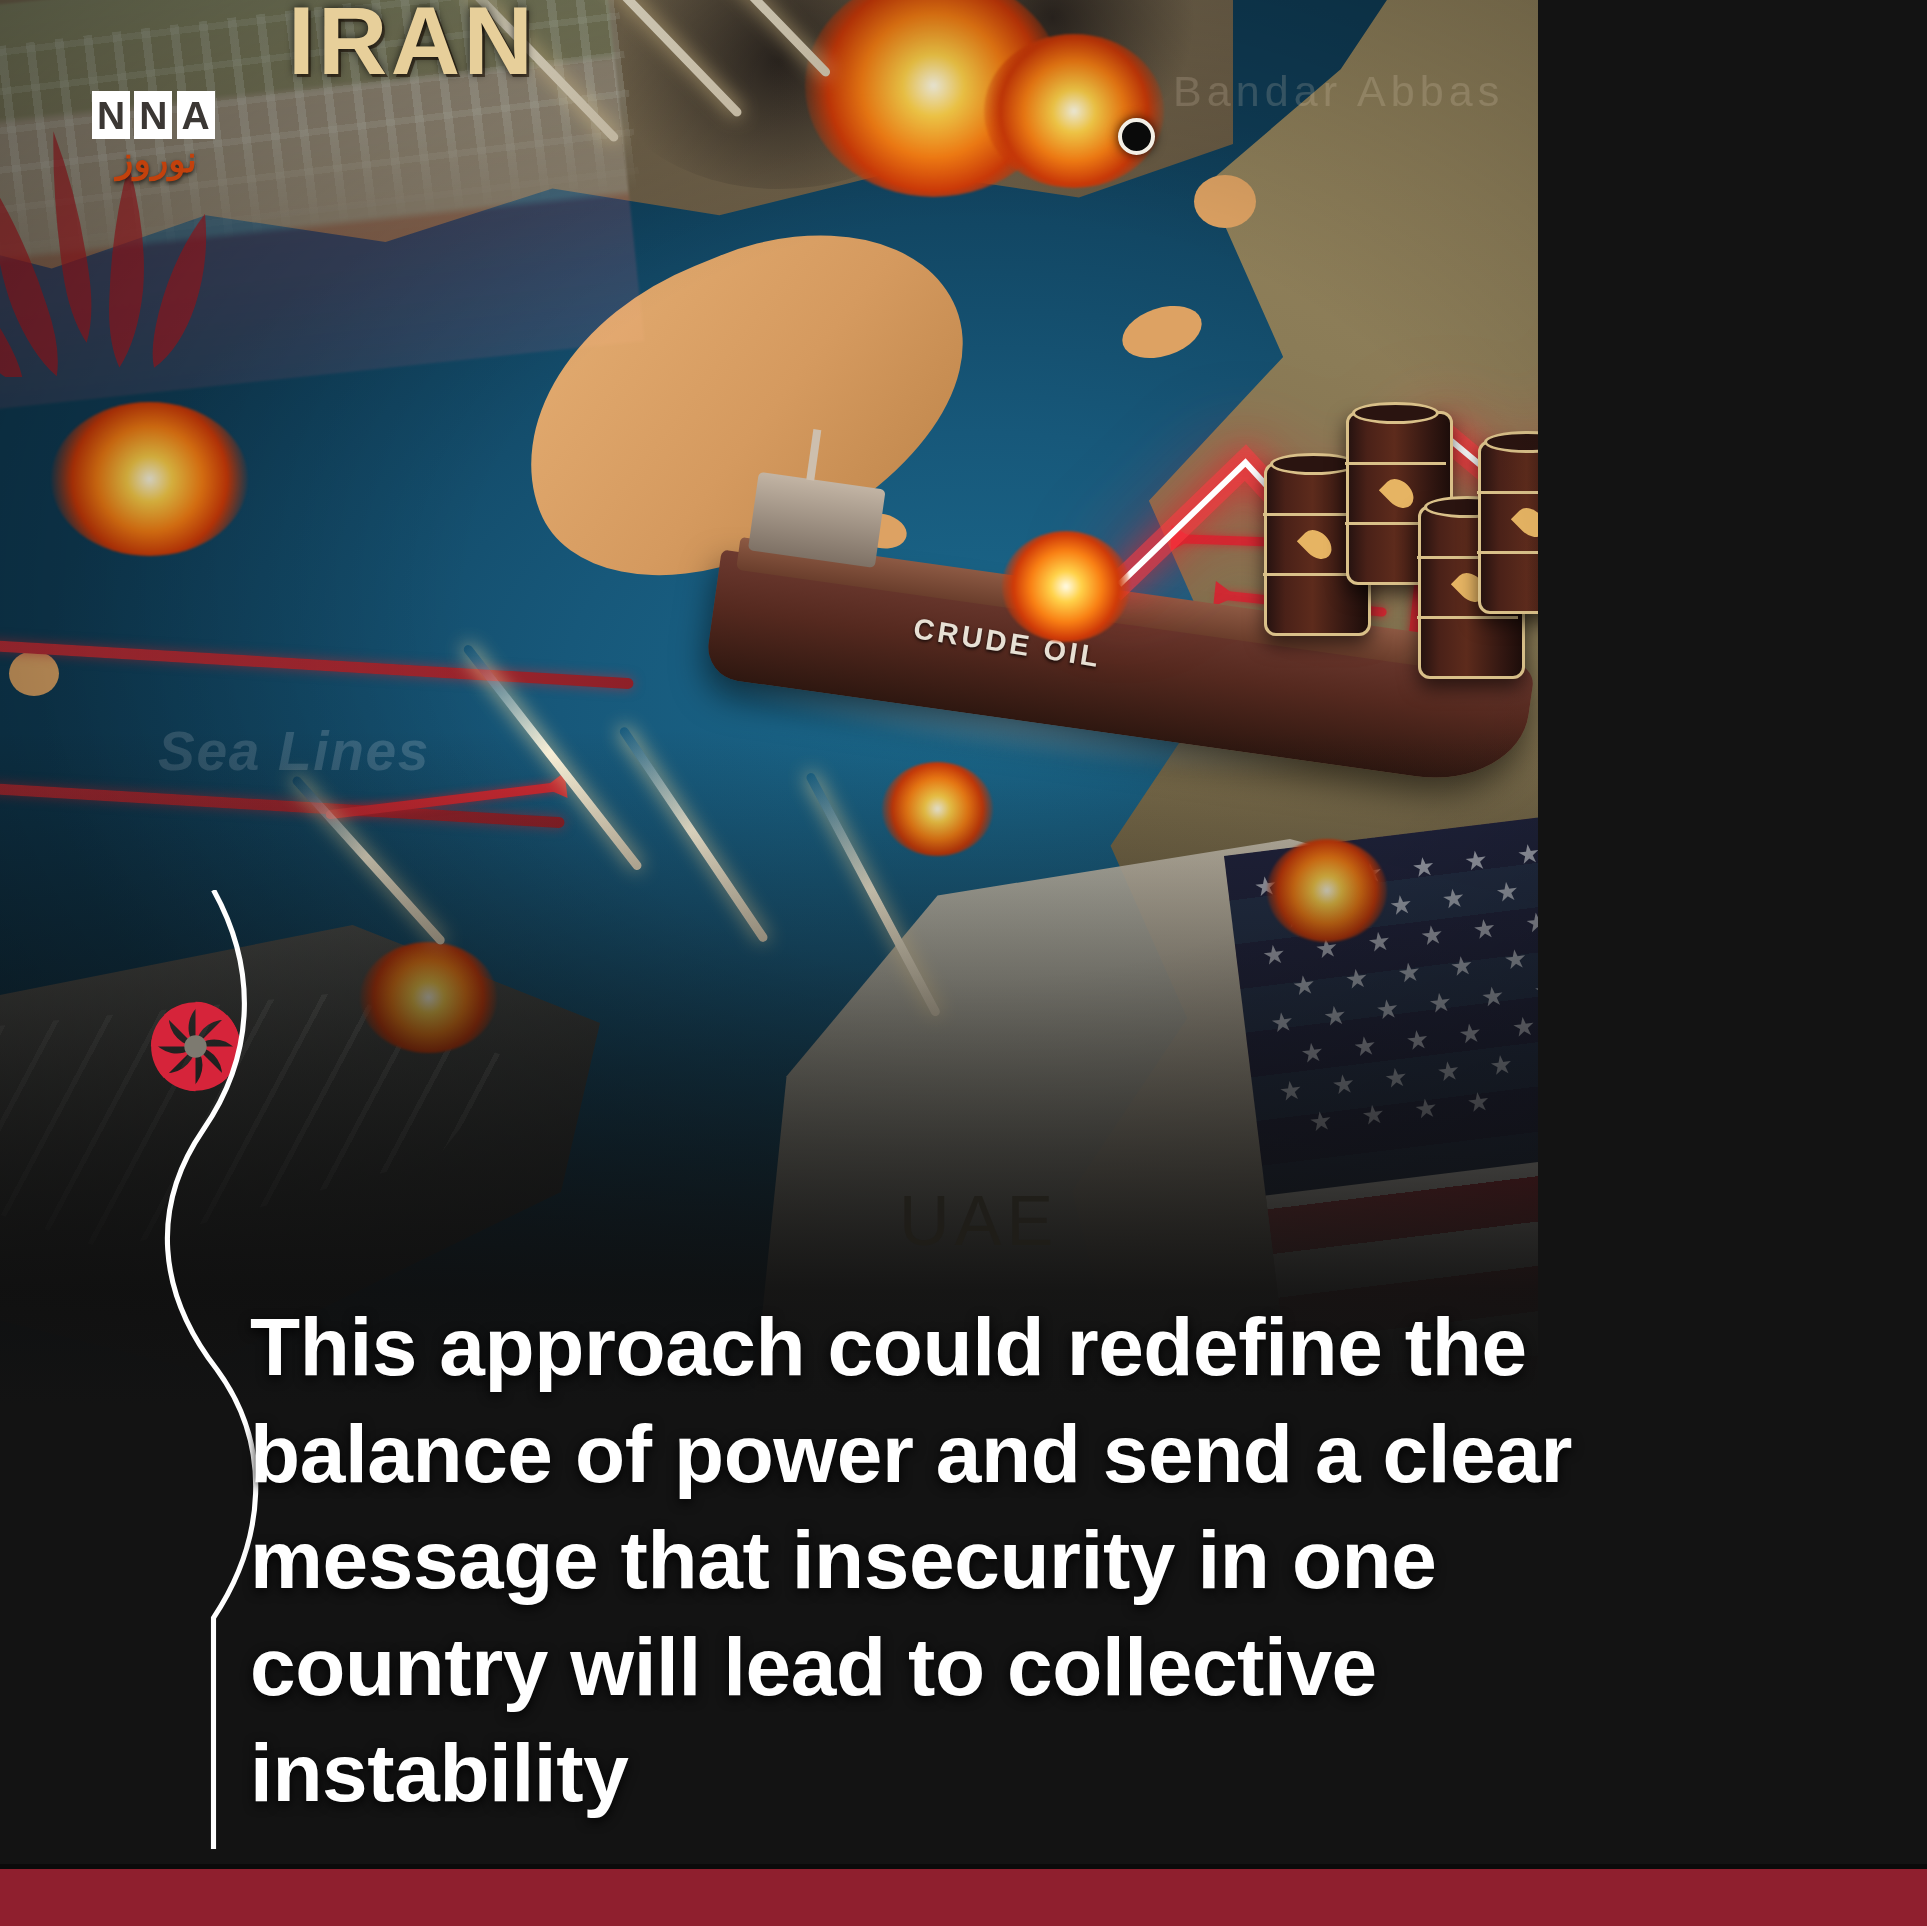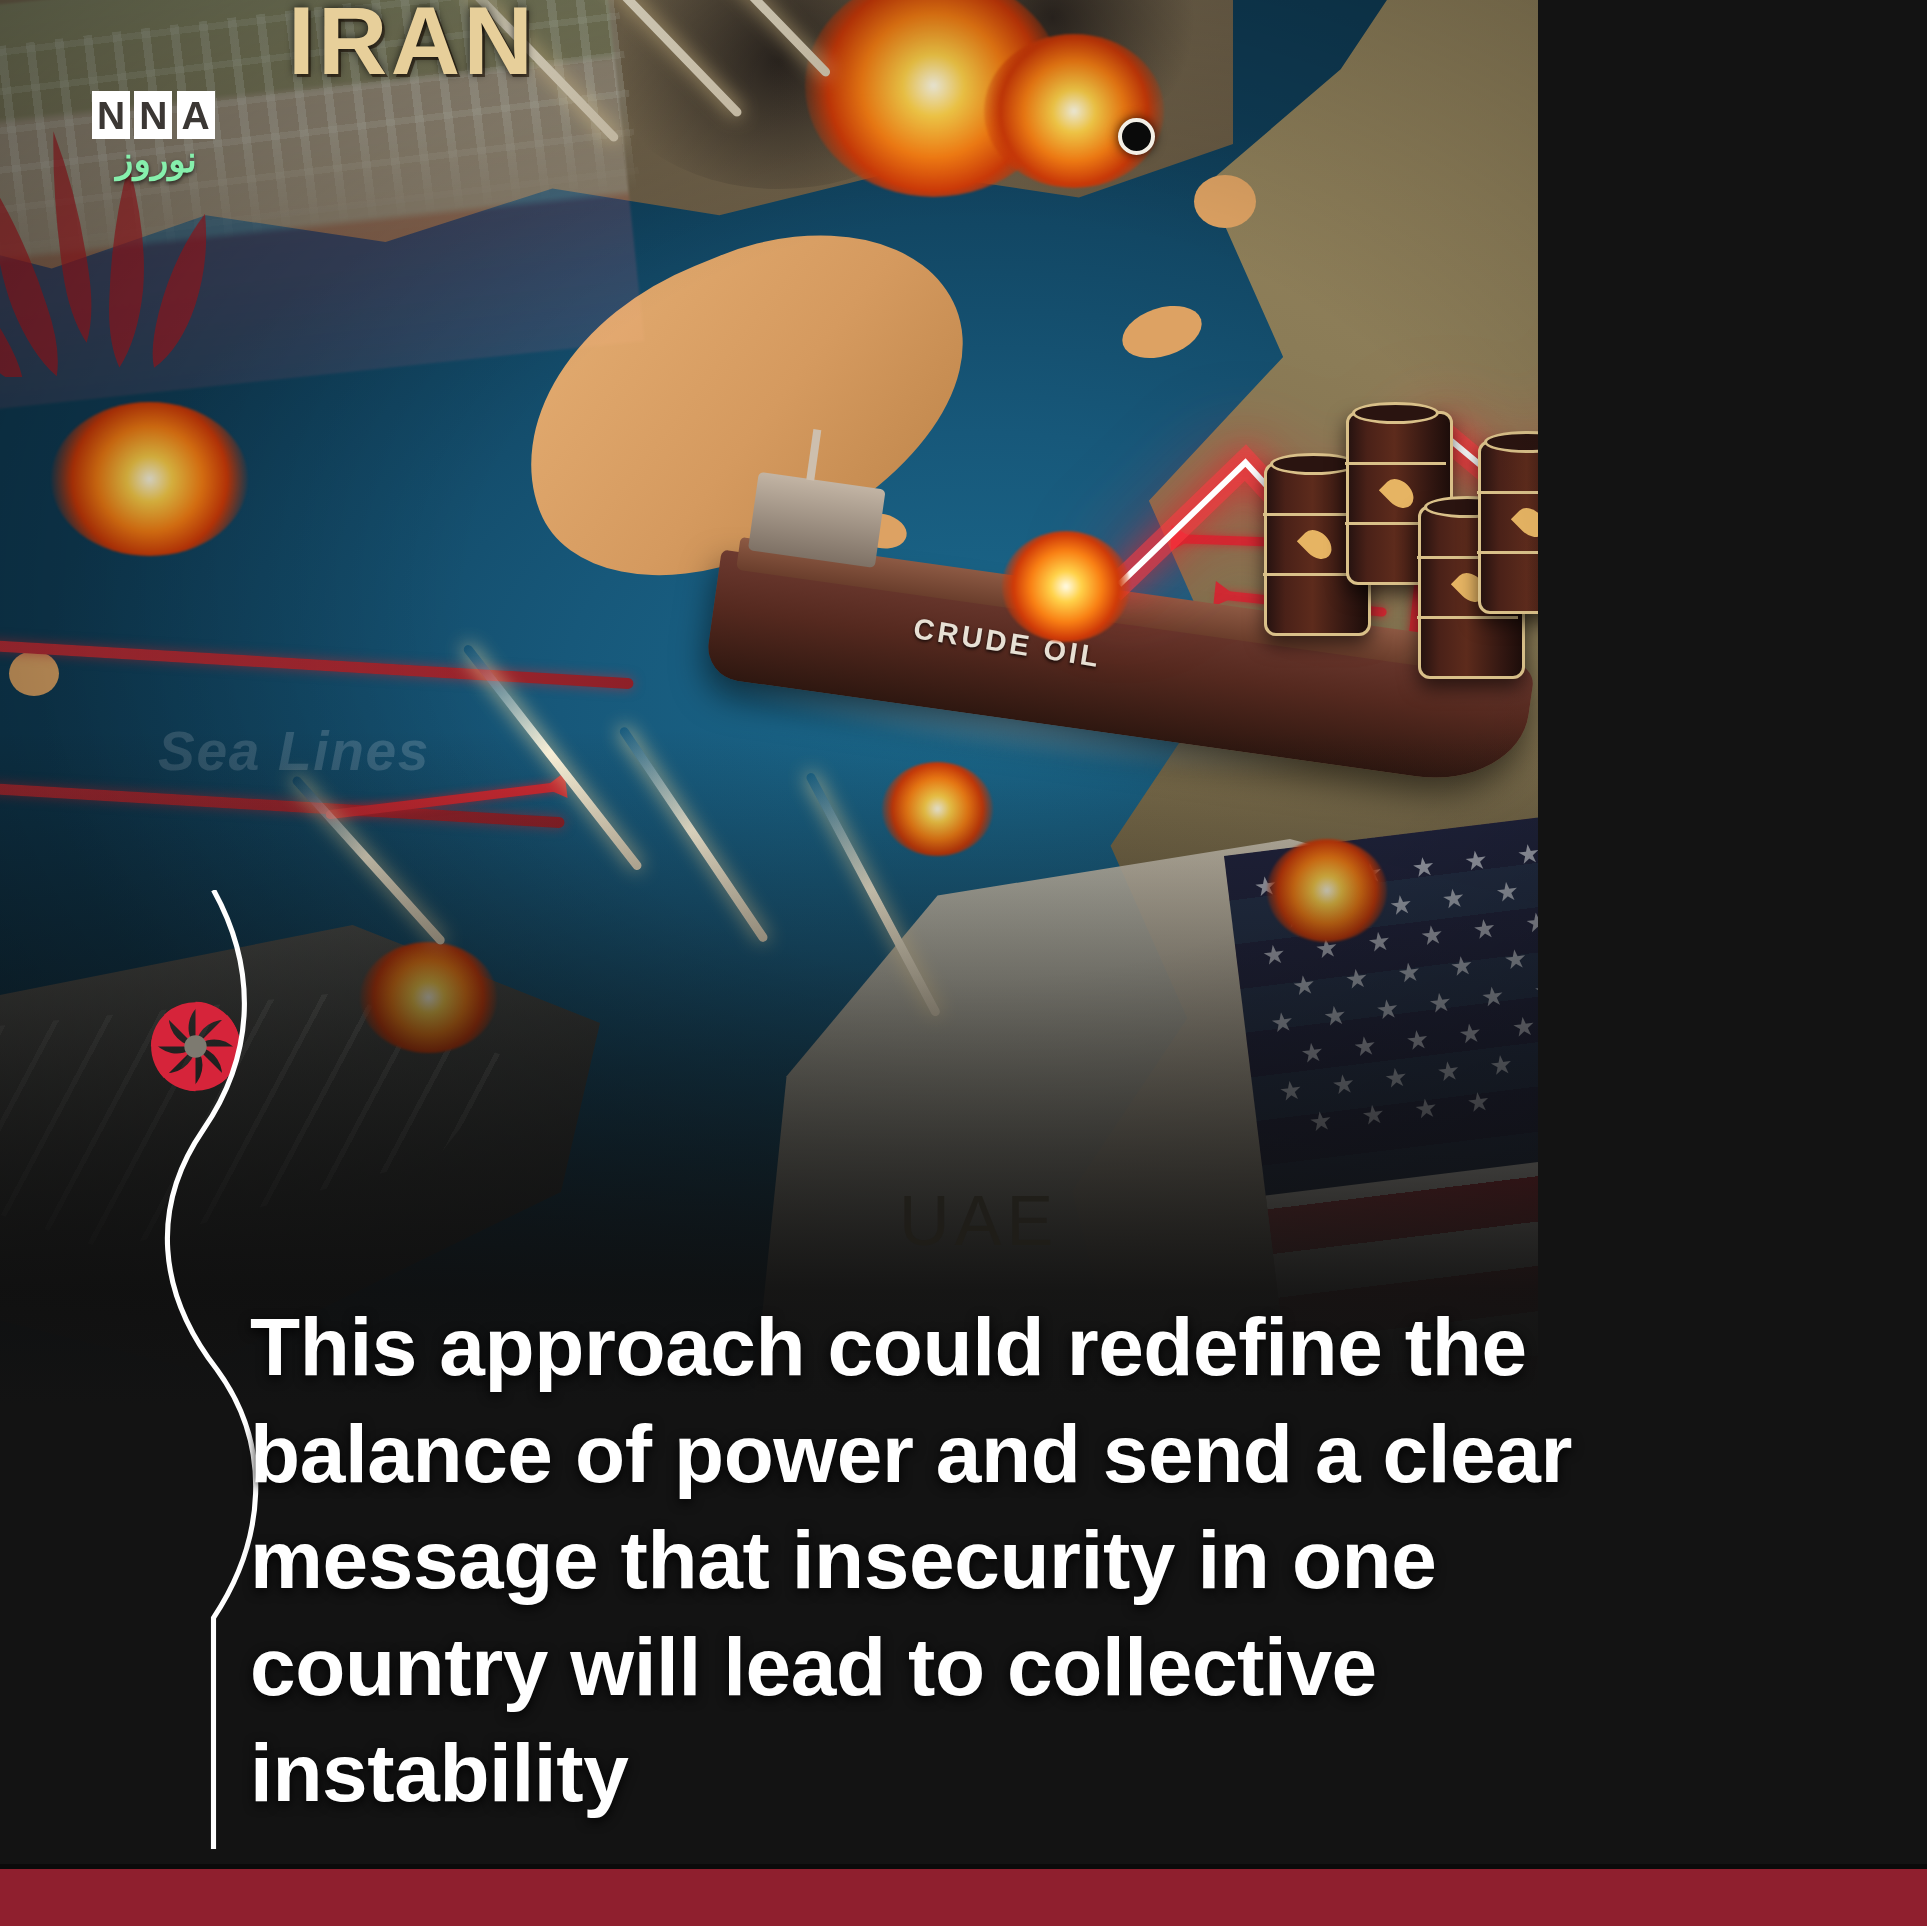--- a/index.html
+++ b/index.html
@@ -223,21 +223,21 @@
   }
 
   
   .nna-logo{position:absolute;left:92px;top:91px;}
   .nna-row{display:flex;gap:4.3px;}
   .nna-box{
     width:38px;height:48px;background:#fff;display:flex;align-items:center;justify-content:center;
     color:#3b3734;font-size:39px;font-weight:700;line-height:1;letter-spacing:0;
   }
   .nna-sub{
-    margin-top:3.4px;color:#86efac;font-size:36px;font-weight:700;line-height:1;
+    margin-top:3.4px;color:#c2410c;font-size:36px;font-weight:700;line-height:1;
     letter-spacing:0.9px;direction:rtl;text-align:center;width:129px;
     text-shadow:0 1.7px 4.3px rgba(0,0,0,.7);
   }
 
   .swirl{position:absolute;left:144px;top:995px;width:103px;height:103px;}
 
   .curve-line{position:absolute;left:128px;top:890px;width:171px;height:959px;pointer-events:none;}
 
   
   .headline{
@@ -411,20 +411,21 @@
     <div class="missile" style="left:1507px;top:26px;width:291px;transform:rotate(60deg);"></div>
     <div class="missile" style="left:411px;top:753px;width:283px;transform:rotate(52deg);"></div>
     <div class="missile" style="left:565px;top:830px;width:257px;transform:rotate(56deg);"></div>
     <div class="missile" style="left:736px;top:890px;width:274px;transform:rotate(62deg);"></div>
     <div class="missile" style="left:257px;top:856px;width:223px;transform:rotate(48deg);"></div>
 
     <div class="vignette"></div>
 
     <div class="map-label lbl-iran">IRAN</div>
     <div class="map-label lbl-uae">UAE</div>
+    <div class="map-label lbl-city">Bandar Abbas</div>
     <div class="map-dot"></div>
   </div>
 
   <div class="nna-logo">
     <div class="nna-row">
       <span class="nna-box">N</span>
       <span class="nna-box">N</span>
       <span class="nna-box">A</span>
     </div>
     <div class="nna-sub">نوروز</div>

